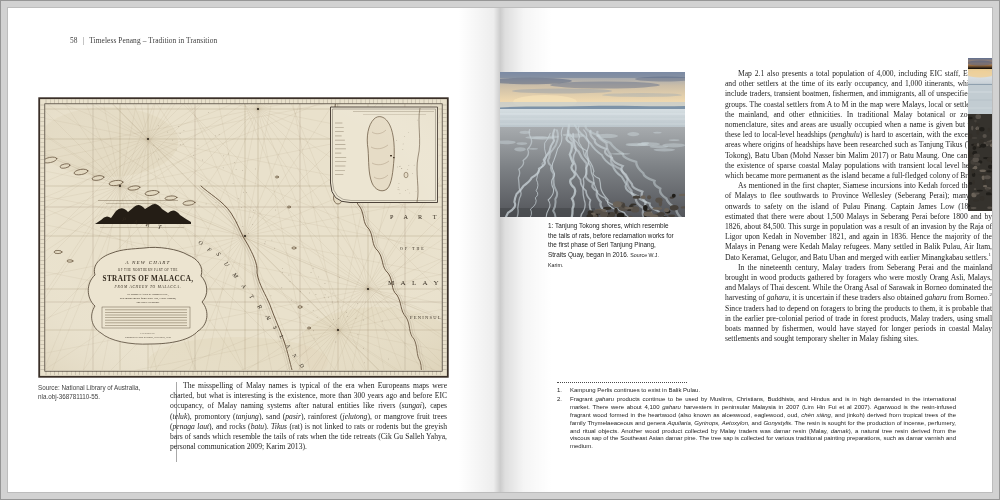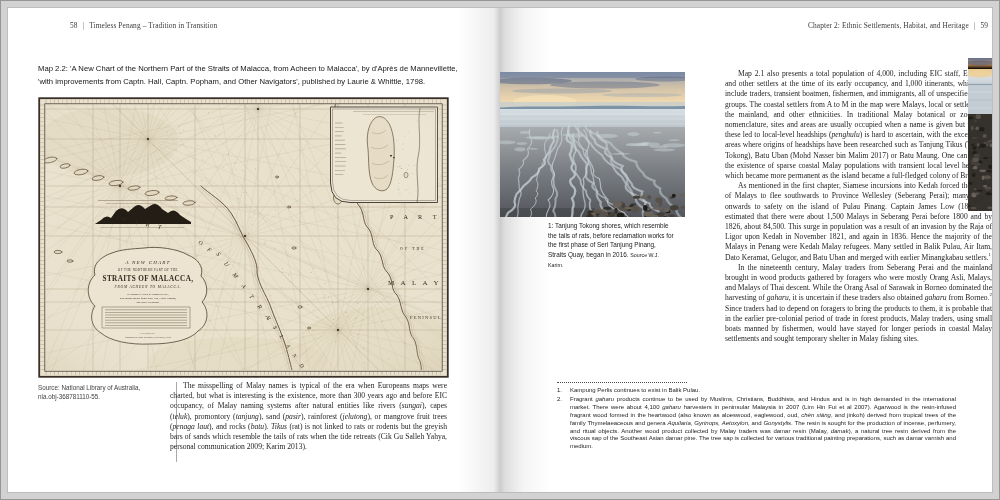--- a/index.html
+++ b/index.html
@@ -6,21 +6,21 @@
   #shot{position:relative;width:1000px;height:500px;overflow:hidden;background:#ffffff;
         font-family:"Liberation Serif",serif;}
   
   .frame-border{position:absolute;inset:0;border:8px solid #d2d2d2;pointer-events:none;z-index:60;}
   .frame-hairline{position:absolute;inset:7px;border:1px solid #bdbdbd;pointer-events:none;z-index:61;}
   .frame-edge{position:absolute;inset:0;border:1px solid #969696;pointer-events:none;z-index:62;}
   
   .gutter{position:absolute;left:458px;top:8px;width:94px;height:484px;z-index:1;
     background:linear-gradient(90deg,rgba(0,0,0,0) 0%,rgba(0,0,0,0.07) 38%,rgba(0,0,0,0.20) 45%,rgba(0,0,0,0.13) 50%,rgba(0,0,0,0.04) 70%,rgba(0,0,0,0) 100%);}
   
-  .running-head{position:absolute;top:21px;font-size:7.4px;color:#3c3c3c;letter-spacing:.1px;z-index:2;padding-left:32px;}
+  .running-head{position:absolute;top:36px;font-size:7.4px;color:#3c3c3c;letter-spacing:.1px;z-index:2;padding-left:32px;}
   .rh-left{left:38px;}
   .rh-right{left:600px;width:356px;text-align:right;}
   .rh-sep{margin:0 5px;color:#666;}
   
   .map-caption{position:absolute;left:38px;top:62px;font-family:"Liberation Sans",sans-serif;
     font-size:7.7px;line-height:13.2px;color:#161616;white-space:nowrap;z-index:2;}
   .map-figure{position:absolute;left:38px;top:97px;width:411px;height:281px;z-index:2;}
   .source-note{position:absolute;left:38px;top:384px;font-family:"Liberation Sans",sans-serif;
     font-size:6.3px;line-height:8.8px;color:#3f3f3f;z-index:2;}
   .vert-rule{position:absolute;left:176px;top:382px;width:1px;height:80px;background:#a9a9a9;z-index:2;}
@@ -48,21 +48,20 @@
 <body>
 
 <div id="shot">
 
   <div class="gutter"></div>
 
   <div class="running-head rh-left">
     <span>58</span><span class="rh-sep">|</span><span>Timeless Penang – Tradition in Transition</span>
   </div>
 
-  <div class="map-caption">Map 2.2: 'A New Chart of the Northern Part of the Straits of Malacca, from Acheen to Malacca', by d'Après de Mannevillette,<br>'with improvements from Captn. Hall, Captn. Popham, and Other Navigators', published by Laurie &amp; Whittle, 1798.</div>
 
   <div class="map-figure">
     <svg width="411" height="281" viewBox="0 0 411 281">
       <defs>
         <clipPath id="mclip">
             <rect x="7" y="7" width="397" height="266"></rect>
           </clipPath>
         <radialGradient id="age" cx="0.5" cy="0.45" r="0.8">
           <stop offset="55%" stop-color="#ffffff" stop-opacity="0"></stop>
           <stop offset="100%" stop-color="#b3a179" stop-opacity="0.30"></stop>
@@ -829,23 +828,20 @@
             <line x1="404.6" y1="272.5999999999997" x2="408.6" y2="272.5999999999997" stroke="#3a3028" stroke-width="0.35" opacity="0.55"></line>
           </g>
       </g>
     </svg>
   </div>
 
   <div class="source-note">Source: National Library of Australia,<br>nla.obj-368781110-55.</div>
   <div class="vert-rule"></div>
   <div class="body-par left-par">The misspelling of Malay names is typical of the era when Europeans maps were charted, but what is interesting is the existence, more than 300 years ago and before EIC occupancy, of Malay naming systems after natural entities like rivers (<span class="run-i">sungai</span>), capes (<span class="run-i">teluk</span>), promontory (<span class="run-i">tanjung</span>), sand (<span class="run-i">pasir</span>), rainforest (<span class="run-i">jelutong</span>), or mangrove fruit trees (<span class="run-i">penaga laut</span>), and rocks (<span class="run-i">batu</span>). <span class="run-i">Tikus</span> (rat) is not linked to rats or rodents but the greyish bars of sands which resemble the tails of rats when the tide retreats (Cik Gu Salleh Yahya, personal communication 2009; Karim 2013).</div>
 
-  <div class="running-head rh-right">
-    <span>Chapter 2: Ethnic Settlements, Habitat, and Heritage</span><span class="rh-sep">|</span><span>59</span>
-  </div>
 
   <div class="main-photo">
     <svg width="185" height="145" viewBox="0 0 185 145">
       <defs>
         <linearGradient id="sky" x1="0" y1="0" x2="0" y2="1">
           <stop offset="0%" stop-color="#8e9cb4"></stop>
             <stop offset="35%" stop-color="#cdbfa8"></stop>
           <stop offset="70%" stop-color="#ecd6ae"></stop>
             <stop offset="100%" stop-color="#f2e2c0"></stop>
         </linearGradient>

